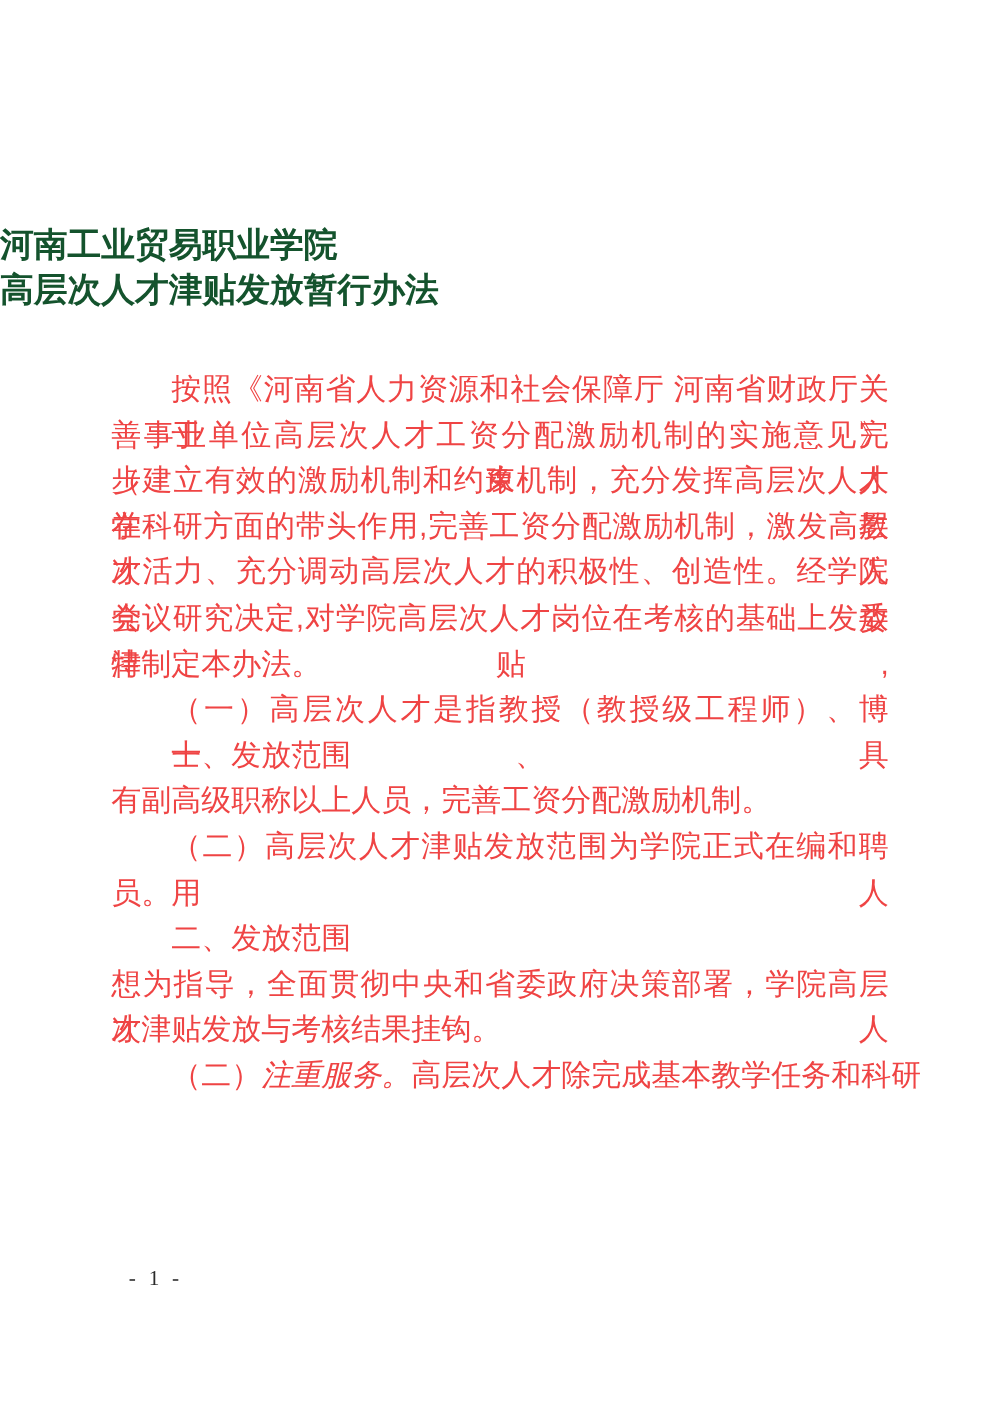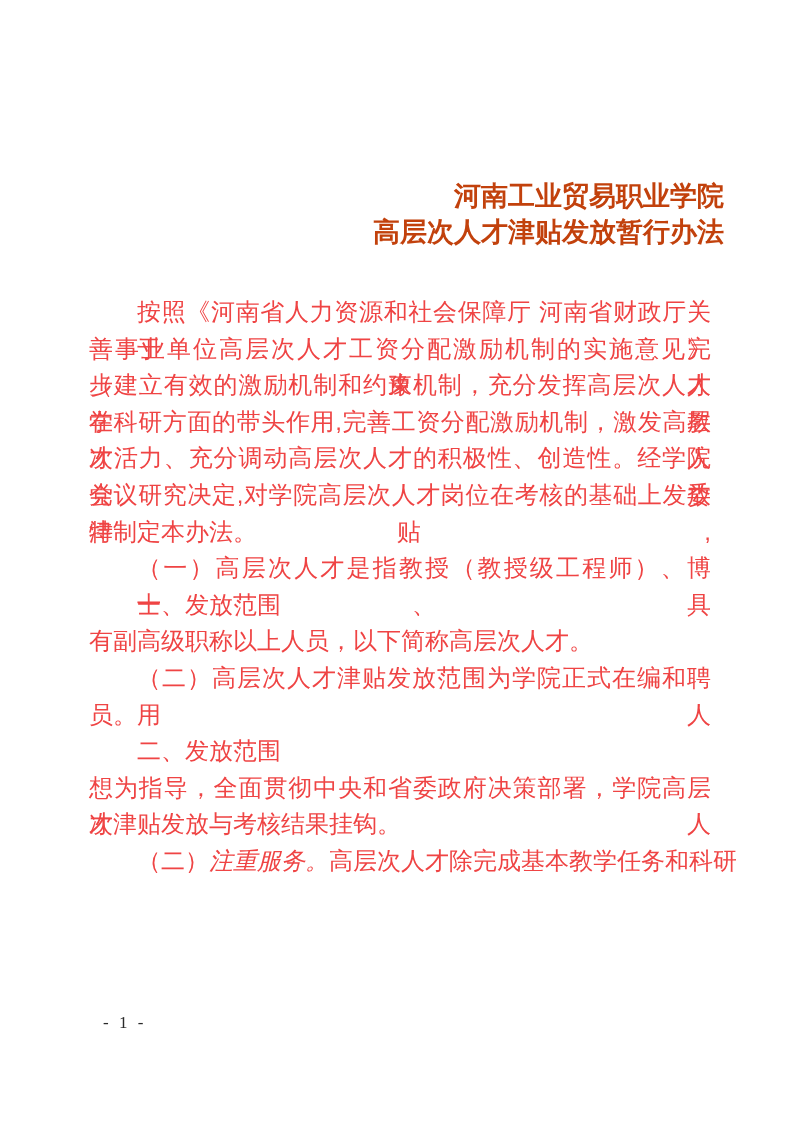--- a/index.html
+++ b/index.html
@@ -14,27 +14,27 @@
     background: #ffffff;
     overflow: hidden;
     font-family: "Liberation Sans", sans-serif;
     color: #1b1b1b;
   }
   .title-block {
     position: absolute;
     top: 178px;
     left: 0;
     width: 724px;
-    text-align: right;
+    text-align: left;
     font-family: "Liberation Serif", serif;
     font-weight: bold;
     font-size: 27px;
     line-height: 36px;
     letter-spacing: 0px;
-    color: #c2410c;
+    color: #14532d;
   }
   .doc-body {
     position: absolute;
     top: 294px;
     left: 89px;
     width: 622px;
     font-size: 24px;
     line-height: 36.6px;
     color: #ef4444;
   }
@@ -84,21 +84,21 @@
   <div class="doc-body">
       <div class="doc-line indent fill"><span class="norm">按照《河南省人力资源和社会保障厅 河南省财政厅关于完</span></div>
       <div class="doc-line fill"><span class="norm">善事业单位高层次人才工资分配激励机制的实施意见》（豫人</span></div>
       <div class="doc-line fill"><span class="norm">步建立有效的激励机制和约束机制，充分发挥高层次人才在教</span></div>
       <div class="doc-line fill"><span class="norm">学科研方面的带头作用,完善工资分配激励机制，激发高层次人</span></div>
       <div class="doc-line fill"><span class="norm">才活力、充分调动高层次人才的积极性、创造性。经学院党委</span></div>
       <div class="doc-line fill"><span class="norm">会议研究决定,对学院高层次人才岗位在考核的基础上发放津贴,</span></div>
       <div class="doc-line"><span class="norm">特制定本办法。</span></div>
       <div class="doc-line indent fill"><span class="norm">（一）高层次人才是指教授（教授级工程师）、博士、具</span></div>
       <div class="doc-line indent"><span class="norm">一、发放范围</span></div>
-      <div class="doc-line"><span class="norm">有副高级职称以上人员，以下简称高层次人才。</span></div>
+      <div class="doc-line"><span class="norm">有副高级职称以上人员，完善工资分配激励机制。</span></div>
       <div class="doc-line indent fill"><span class="norm">（二）高层次人才津贴发放范围为学院正式在编和聘用人</span></div>
       <div class="doc-line"><span class="norm">员。</span></div>
       <div class="doc-line indent"><span class="norm">二、发放范围</span></div>
       <div class="doc-line fill"><span class="norm">想为指导，全面贯彻中央和省委政府决策部署，学院高层次人</span></div>
       <div class="doc-line"><span class="norm">才津贴发放与考核结果挂钩。</span></div>
       <div class="doc-line indent"><span class="norm">（二）</span><span class="kai">注重服务。</span><span class="norm">高层次人才除完成基本教学任务和科研</span></div>
     </div>
 
   <div class="page-number">- 1 -</div>
 

